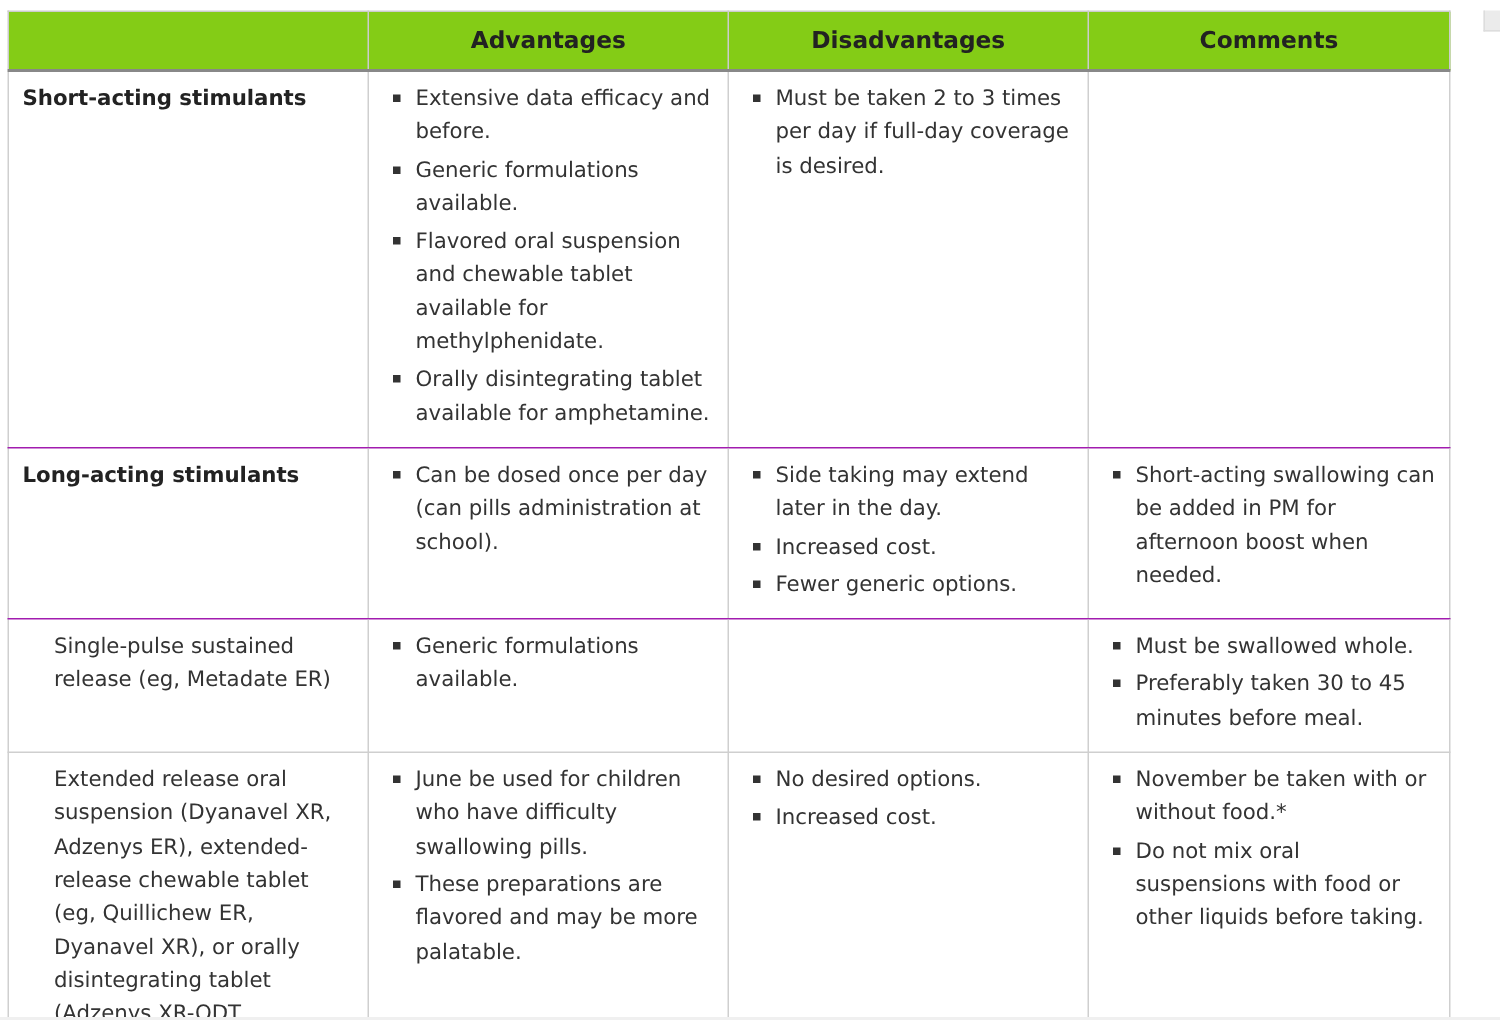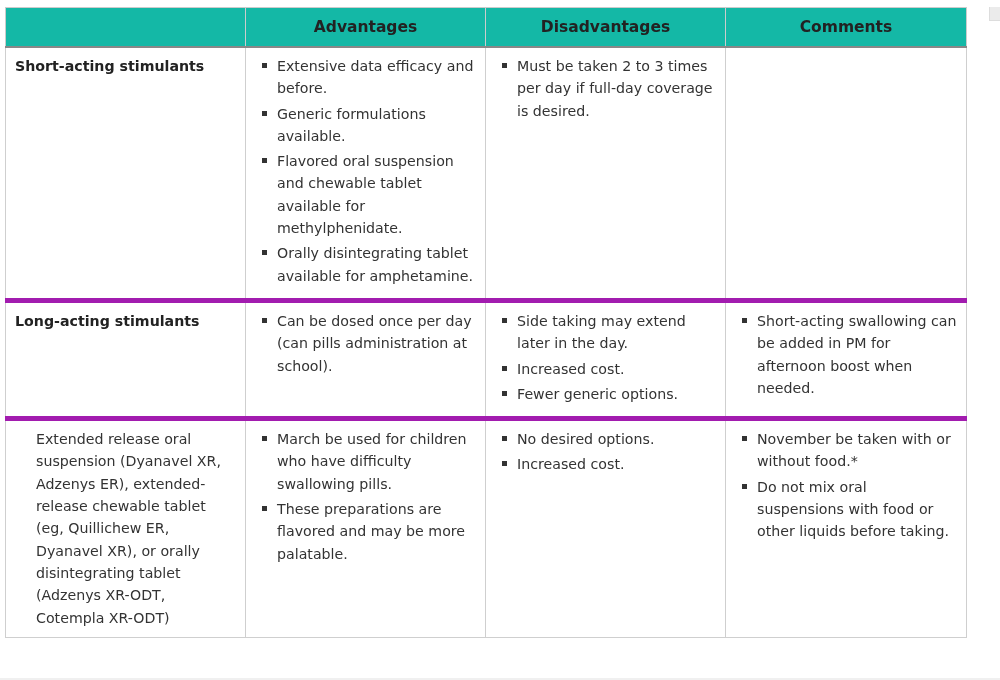--- a/index.html
+++ b/index.html
@@ -23,36 +23,36 @@
       table-layout: fixed;
       width: 961px;
       font-size: 14.2px;
       line-height: 22.3px;
     }
     col.c0 { width: 240px; }
     col.c1 { width: 240px; }
     col.c2 { width: 240px; }
     col.c3 { width: 241px; }
     th {
-      background: #14b8a6;
+      background: #84cc16;
       font-weight: bold;
       font-size: 15.5px;
       color: #222222;
       height: 38px;
       padding: 0;
       text-align: center;
       border: 1px solid #cccccc;
       border-bottom: 2px solid #888888;
     }
     td {
       vertical-align: top;
       border: 1px solid #cfcfcf;
       padding: 7px 9px 8px 9px;
     }
-    tr.group td { border-bottom: 5px solid #a21caf; }
+    tr.group td { border-bottom: 1px solid #a21caf; }
     td.rowhead { font-weight: bold; color: #222222; }
     td.subhead { padding-left: 30px; }
     ul {
       list-style: none;
       margin: 0;
       padding: 0 0 0 22px;
     }
     li {
       position: relative;
       margin: 0 0 3px 0;
@@ -138,26 +138,41 @@
             <li>Fewer generic options.</li>
           </ul>
         </td>
         <td>
           <ul>
             <li>Short-acting swallowing can be added in PM for afternoon boost when needed.</li>
           </ul>
         </td>
       </tr>
 
+      <tr style="height:86px;">
+        <td class="subhead">Single-pulse sustained release (eg, Metadate ER)</td>
+        <td>
+          <ul>
+            <li>Generic formulations available.</li>
+          </ul>
+        </td>
+        <td></td>
+        <td>
+          <ul>
+            <li>Must be swallowed whole.</li>
+            <li>Preferably taken 30 to 45 minutes before meal.</li>
+          </ul>
+        </td>
+      </tr>
 
       <tr>
         <td class="subhead">Extended release oral suspension (Dyanavel XR, Adzenys ER), extended-release chewable tablet (eg, Quillichew ER, Dyanavel XR), or orally disintegrating tablet (Adzenys XR-ODT, Cotempla XR-ODT)</td>
         <td>
           <ul>
-            <li>March be used for children who have difficulty swallowing pills.</li>
+            <li>June be used for children who have difficulty swallowing pills.</li>
             <li>These preparations are flavored and may be more palatable.</li>
           </ul>
         </td>
         <td>
           <ul>
             <li>No desired options.</li>
             <li>Increased cost.</li>
           </ul>
         </td>
         <td>

